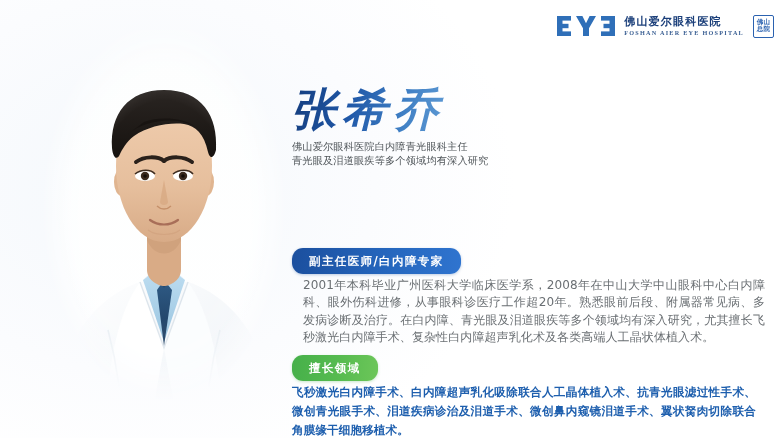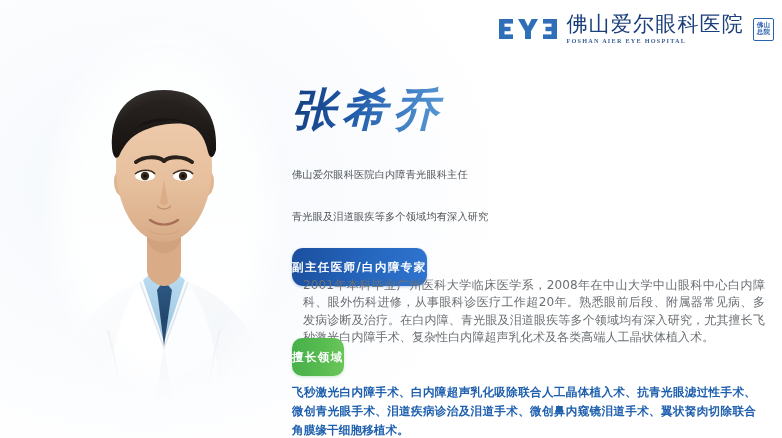--- a/index.html
+++ b/index.html
@@ -29,21 +29,21 @@
   .portrait svg{ display:block; }
 
   
   .logo{
     position:absolute; right:8px; top:14px;
     display:flex; align-items:center; gap:9px;
   }
   .logo-mark{ display:flex; align-items:center; }
   .logo-text{ display:flex; flex-direction:column; line-height:1; }
   .logo-cn{
-    font-size:21px; font-weight:400; color:#1b3f7a; letter-spacing:1.2px;
+    font-size:11px; font-weight:700; color:#1b3f7a; letter-spacing:1.2px;
     font-family:"DejaVu Sans","Liberation Sans",sans-serif;
   }
   .logo-en{
     font-size:6.2px; font-weight:700; color:#3a5f93; letter-spacing:1.25px;
     margin-top:3px;
     font-family:"Liberation Serif","DejaVu Serif",serif;
   }
   .logo-badge{
     width:21px; height:23px; border:1px solid #2b62b0; border-radius:2px;
     display:flex; flex-direction:column; align-items:center; justify-content:center;
@@ -63,39 +63,38 @@
     color:transparent; -webkit-text-fill-color:transparent;
     white-space:nowrap;
     font-style:italic;
   }
 
   .credentials{
     position:absolute; left:1px; top:140px;
     font-size:10.2px; line-height:14.4px; color:#4f5559; letter-spacing:.15px;
     font-family:"DejaVu Sans","Liberation Sans",sans-serif;
   }
-  .credentials div{ white-space:nowrap;margin-top:28px; }
+  .credentials div{ white-space:nowrap; }
 
   .pill{
     display:inline-flex; align-items:center; justify-content:center;
-    height:38px; padding:0 0; border-radius:11px;
+    height:26px; padding:0 17px; border-radius:11px;
     color:#ffffff; font-size:11.5px; font-weight:700; letter-spacing:1.4px;
     font-family:"DejaVu Sans","Liberation Sans",sans-serif;
     white-space:nowrap;
   }
   .pill-blue{
     position:absolute; left:1px; top:248px;
     background:linear-gradient(95deg,#1b4f9e 0%,#2566bd 55%,#2f74cf 100%);
     box-shadow:0 1px 3px rgba(26,79,158,.28);
   }
   .pill-green{
-    position:absolute; left:1px; top:338px;
+    position:absolute; left:1px; top:355px;
     background:linear-gradient(95deg,#46b04a 0%,#57bb50 55%,#6cc659 100%);
     box-shadow:0 1px 3px rgba(70,176,74,.28);
-    border-radius:10px;
   }
 
   .bio{
     position:absolute; left:12px; top:277px; width:462px;
     font-size:12px; line-height:17.4px; color:#6a6f73;
     letter-spacing:.1px; text-align:justify;
     font-family:"DejaVu Sans","Liberation Sans",sans-serif;
   }
 
   .specialty{

